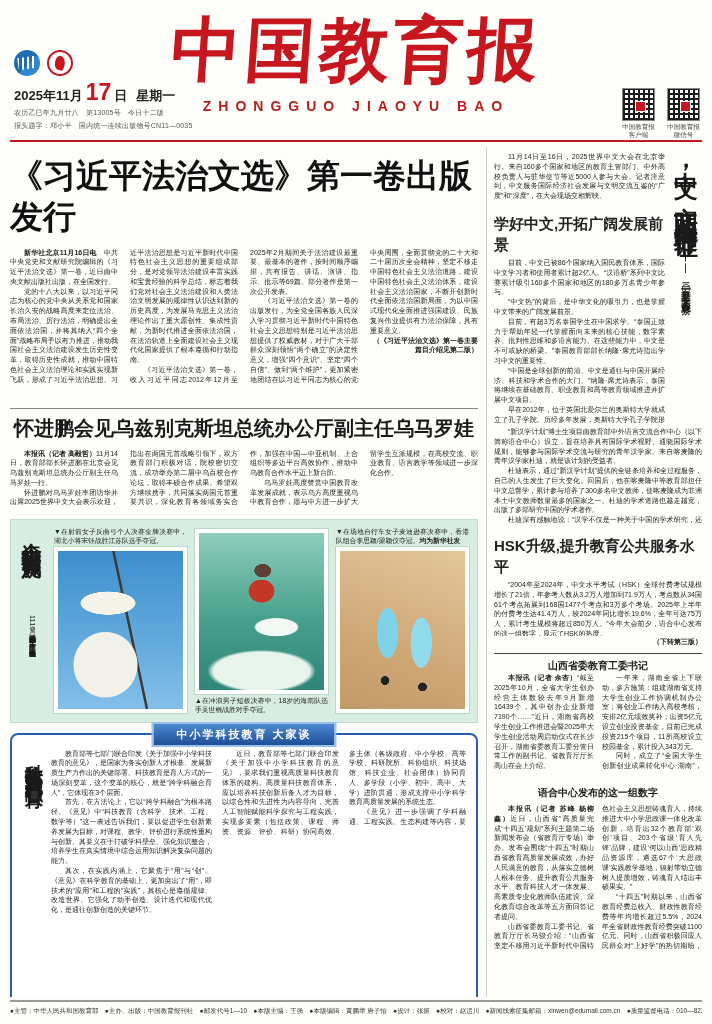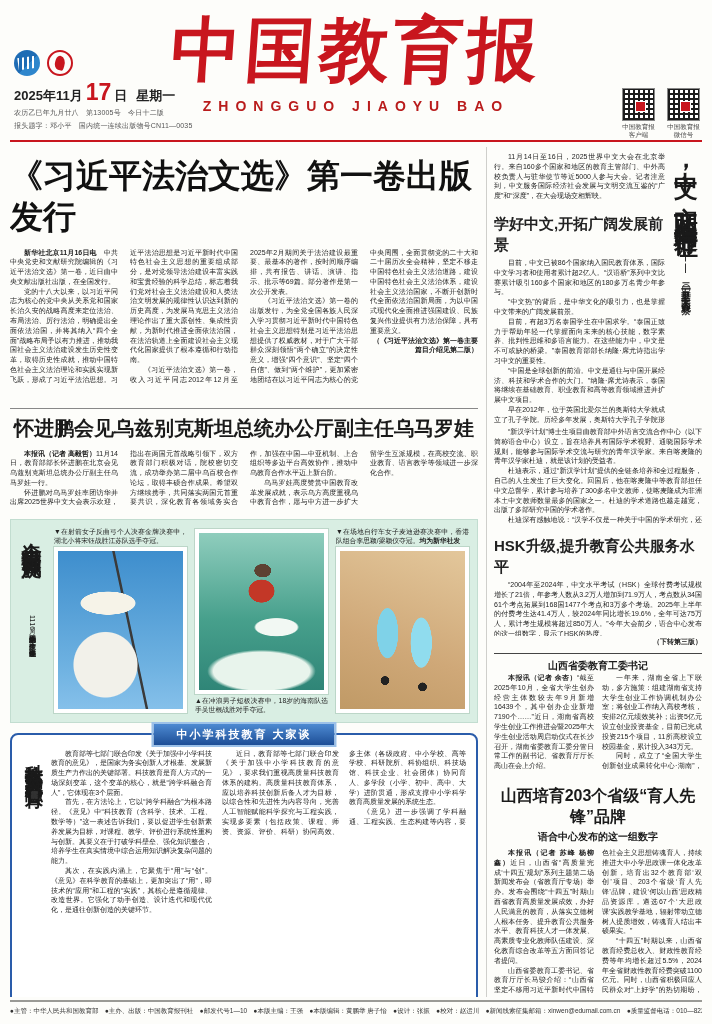--- a/index.html
+++ b/index.html
@@ -265,21 +265,20 @@
         <div class="kicker">山西省委教育工委书记</div>
         <div class="hn-body">
           <p class="bt"><b>本报讯（记者 余杏）</b><span>“截至2025年10月，全省大学生创办经营主体数较去年9月新增16439个，其中创办企业新增7190个……”近日，湖南省高校学生创业工作推进会暨2025年大学生创业活动周启动仪式在长沙召开，湖南省委教育工委分管日常工作的副书记、省教育厅厅长高山在会上介绍。</span></p>
           <p class="bt">一年来，湖南全省上下联动，多方施策：组建湖南省支持大学生创业工作协调机制办公室；将创业工作纳入高校考核，安排2亿元绩效奖补；出资5亿元设立创业投资基金，目前已完成投资215个项目，11所高校设立校园基金，累计投入343万元。</p>
           <p class="bt">同时，成立了“全国大学生创新创业成果转化中心·湖南”，49所高校孵化基地上线“湘易办”；构建校内校外协同的导师库，19所高校导师库规模达4269人；引入优质基础课33门，立项建设省级精品课程96门；举办首届“金种子杯”大学生创业大赛，吸引4.04万个项目报名，25个获奖项目在湘落地，获950万元基金支持。</p>
 
         </div>
       </div>
 
       <div class="sx-block">
-        <h3 class="sx-head">山西培育203个省级“育人先锋”品牌</h3>
         <div class="sx-sub">语合中心发布的这一组数字</div>
         <div class="sx-body">
           <p class="bt"><b>本报讯（记者 苏峰 杨柳鑫）</b><span>近日，山西省“高质量完成‘十四五’规划”系列主题第二场新闻发布会（省教育厅专场）举办。发布会围绕“十四五”时期山西省教育高质量发展成效，办好人民满意的教育，从落实立德树人根本任务、提升教育公共服务水平、教育科技人才一体发展、高素质专业化教师队伍建设、深化教育综合改革等五方面回答记者提问。</span></p>
           <p class="bt">山西省委教育工委书记、省教育厅厅长马骏介绍：“山西省坚定不移用习近平新时代中国特色社会主义思想铸魂育人，持续推进大中小学思政课一体化改革创新，培育出32个教育部‘双创’项目、203个省级‘育人先锋’品牌，建设‘何以山西’思政精品资源库，遴选67个‘大思政课’实践教学基地，辐射带动立德树人提质增效，铸魂育人结出丰硕果实。”</p>
           <p class="bt">“十四五”时期以来，山西省教育经费总收入、财政性教育经费等年均增长超过5.5%，2024年全省财政性教育经费突破1100亿元。同时，山西省积极回应人民群众对“上好学”的热切期盼，扎实开展基础教育扩优提质行动，建设公办幼儿园和认定普惠性民办幼儿园1286所，新改扩建义务教育寄宿制学校1700余所，组建600个城乡教育共同体，人口20万以上的县实现特殊教育学校全覆盖。持续构建产教融合、职普融通的现代职业教育体系，推动职业教育与区域发展相协调、与产业布局相衔接。</p>
         </div>
       </div>
     </div>
   </div>
 

